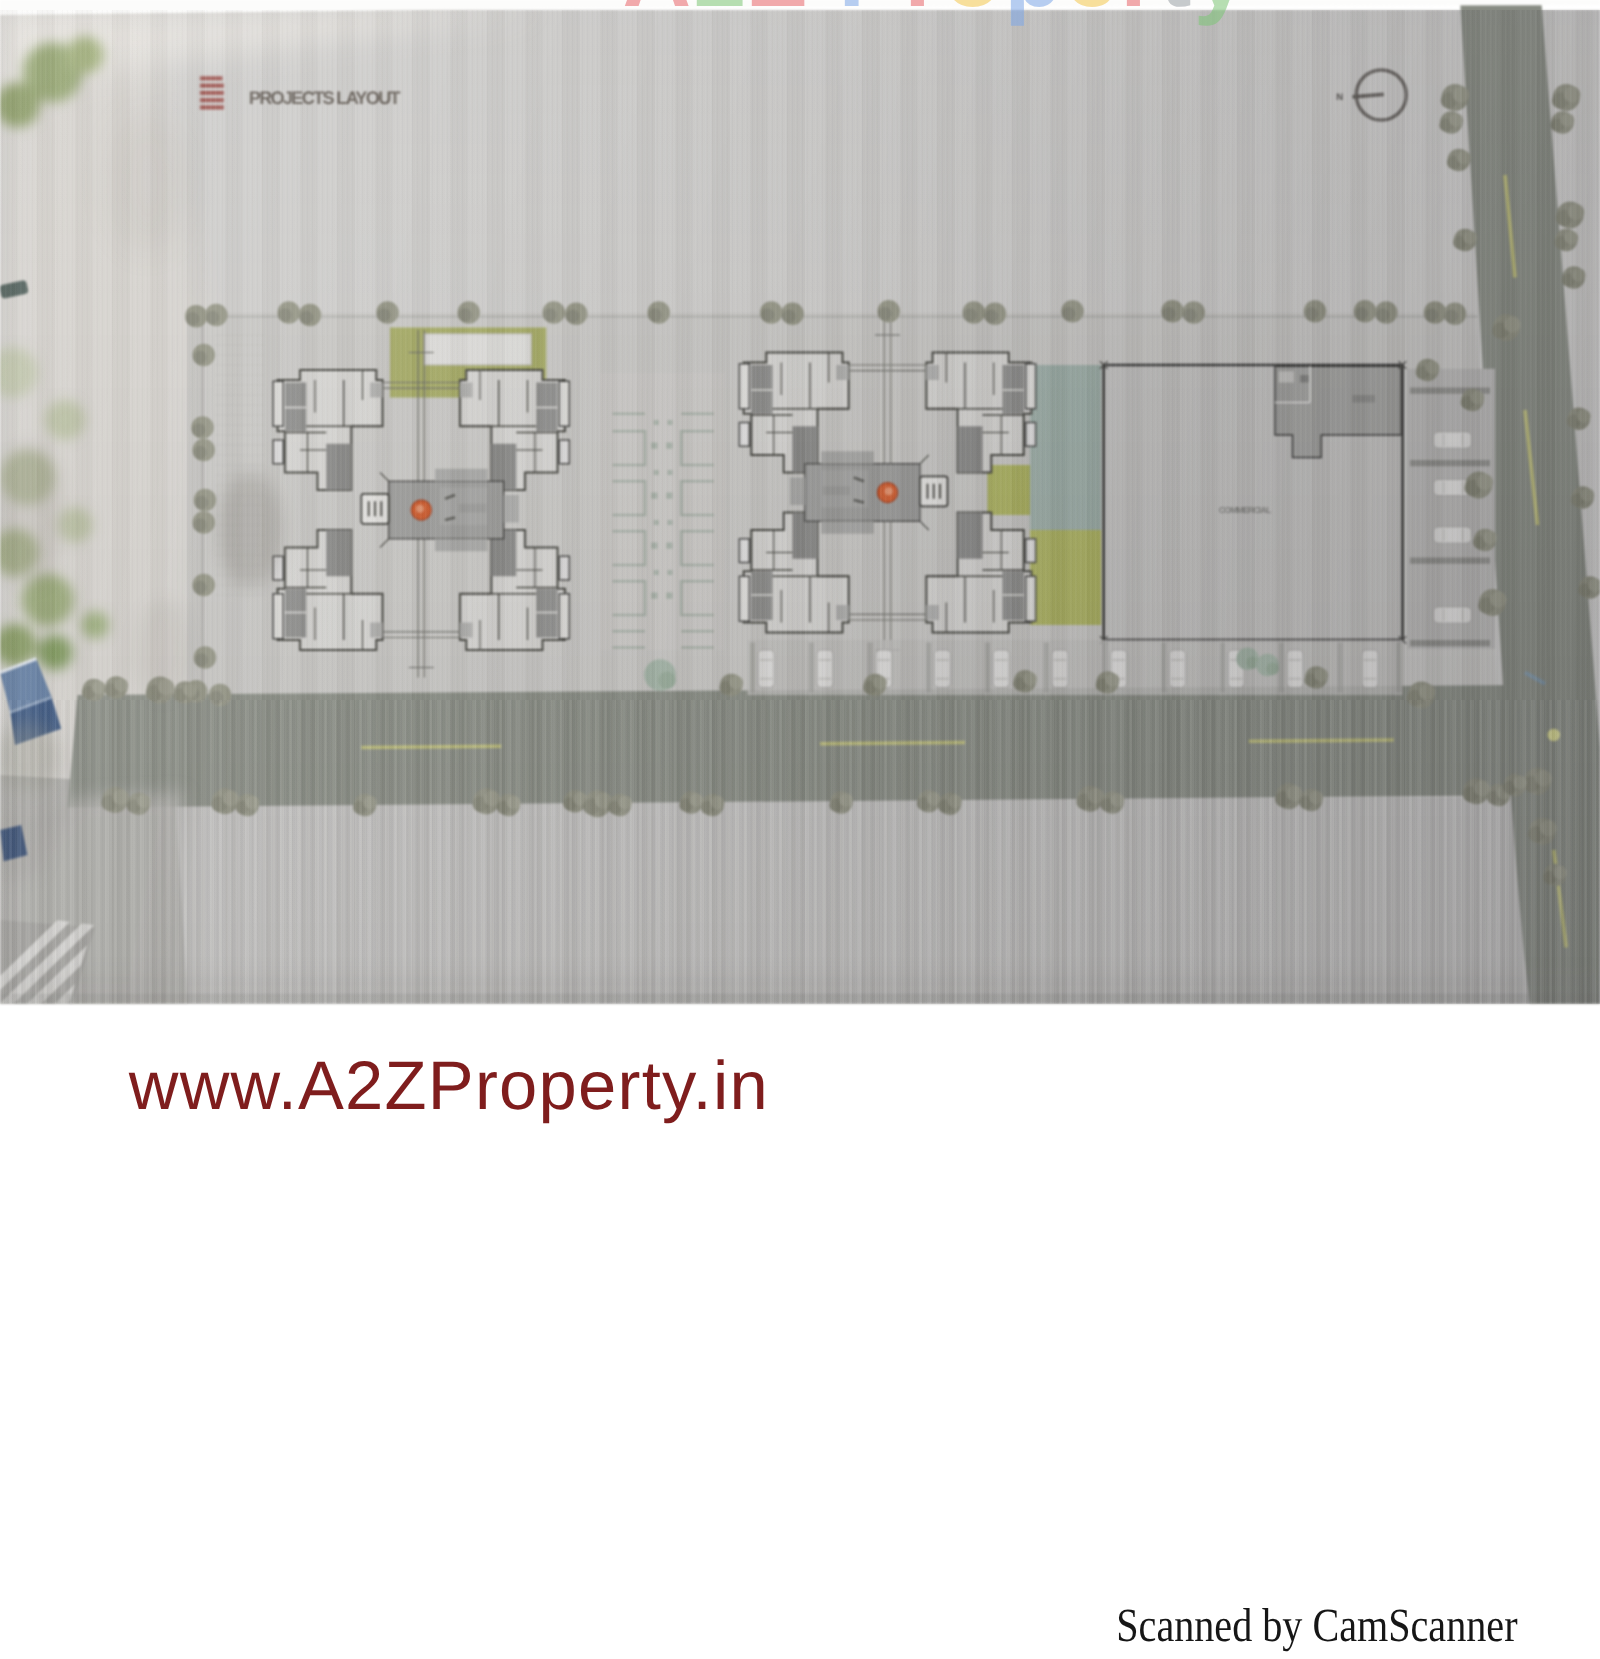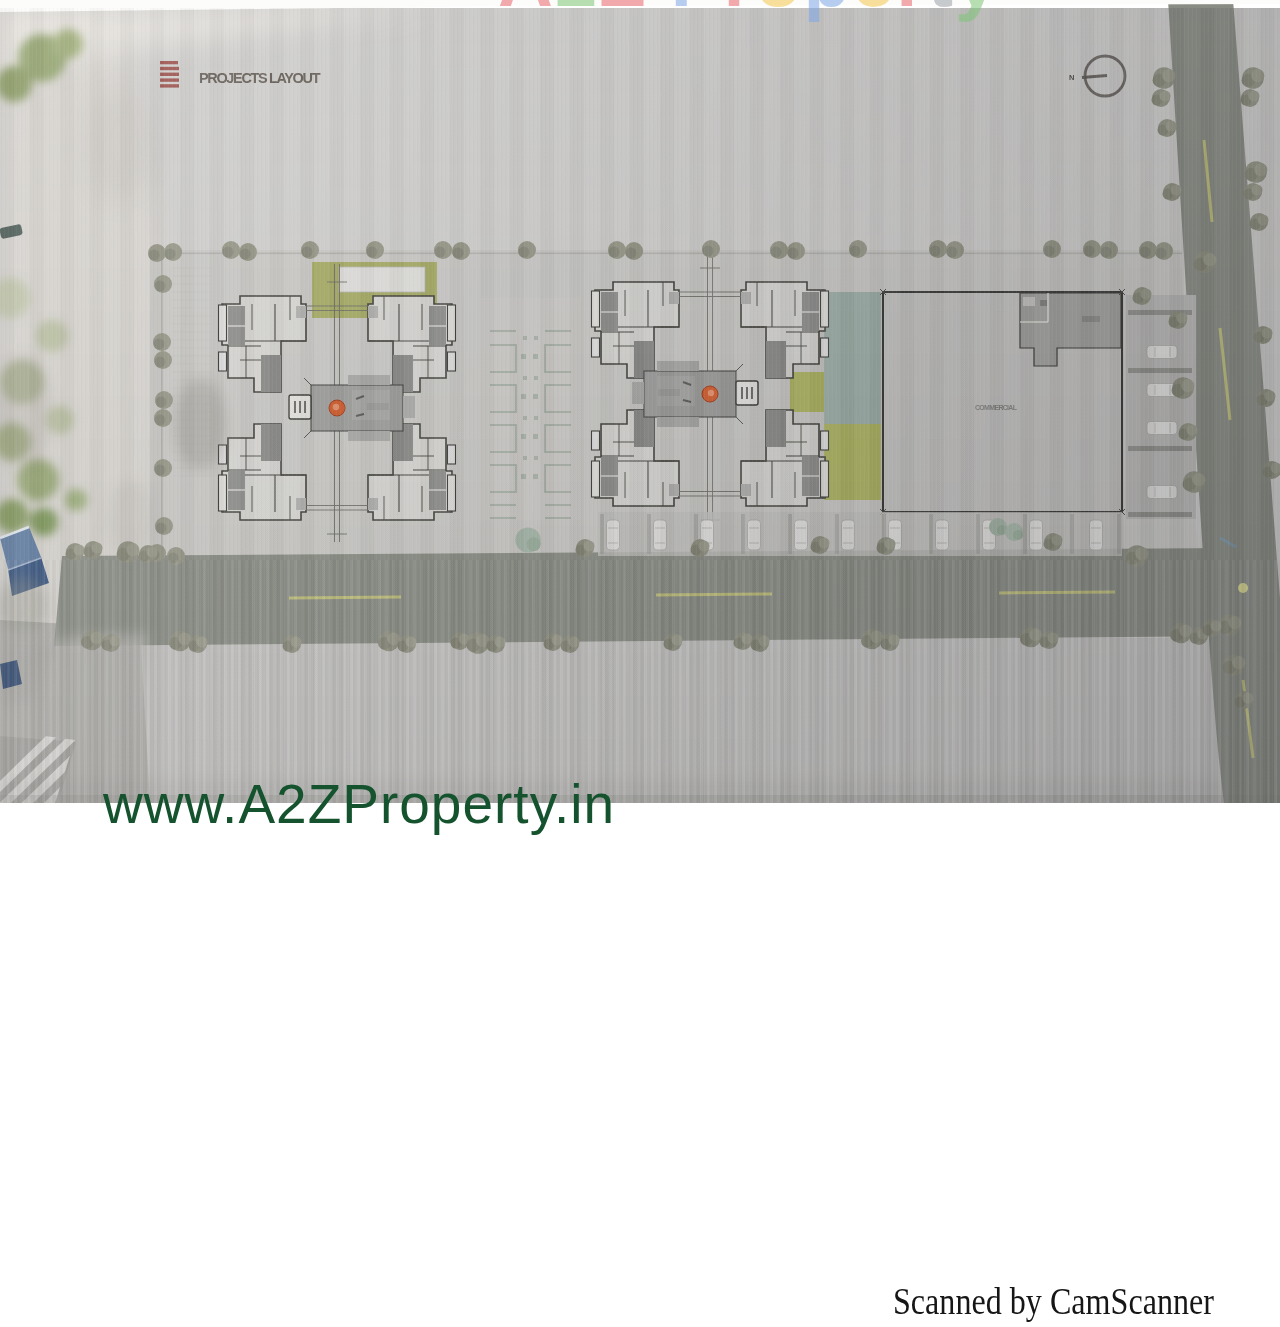--- a/index.html
+++ b/index.html
@@ -9,21 +9,21 @@
   #grad{position:absolute;left:0;top:8px;width:1280px;height:795px;pointer-events:none;
     background:linear-gradient(97deg, rgba(255,255,255,0.10) 0%, rgba(255,255,255,0.03) 22%, rgba(30,30,38,0.05) 50%, rgba(30,30,38,0.13) 78%, rgba(24,24,32,0.18) 100%),
                linear-gradient(180deg, rgba(255,255,255,0.04) 0%, rgba(0,0,0,0.00) 30%, rgba(20,20,24,0.05) 100%);}
   #scan{position:absolute;left:0;top:8px;width:1280px;height:795px;pointer-events:none;
     background:repeating-linear-gradient(90deg, rgba(255,255,255,0.04) 0 1px, rgba(60,58,55,0.022) 1.5px 2.5px, rgba(255,255,255,0.0) 2.5px 4px);}
   #scan2{position:absolute;left:0;top:8px;width:1280px;height:795px;pointer-events:none;
     background:repeating-linear-gradient(90deg, rgba(120,115,110,0.04) 0 14px, rgba(255,255,255,0.04) 14px 30px);}
   #scan3{position:absolute;left:0;top:560px;width:1280px;height:243px;pointer-events:none;
     background:repeating-linear-gradient(90deg, rgba(255,255,255,0.05) 0 3px, rgba(80,80,86,0.045) 3px 7px);}
   #topmark{position:absolute;top:-64px;left:498px;font-size:76px;font-weight:800;letter-spacing:2px;opacity:0.55;white-space:nowrap;}
-  #midmark{position:absolute;top:772px;left:103px;font-size:55px;color:#14532d;letter-spacing:1px;white-space:nowrap;}
+  #midmark{position:absolute;top:836px;left:103px;font-size:55px;color:#7f1d1d;letter-spacing:1px;white-space:nowrap;}
   #camscan{position:absolute;top:1279px;left:893px;font-family:"Liberation Serif",serif;font-size:38px;color:#161616;white-space:nowrap;transform:scaleX(0.845);transform-origin:0 0;}
 </style>
 </head>
 <body>
 
 <div id="photo">
 <svg width="1280" height="803" viewBox="0 0 1280 803" xmlns="http://www.w3.org/2000/svg">
 <defs>
   <g id="treeg">
           <circle cx="0" cy="0" r="9" fill="#8f9080"></circle>

